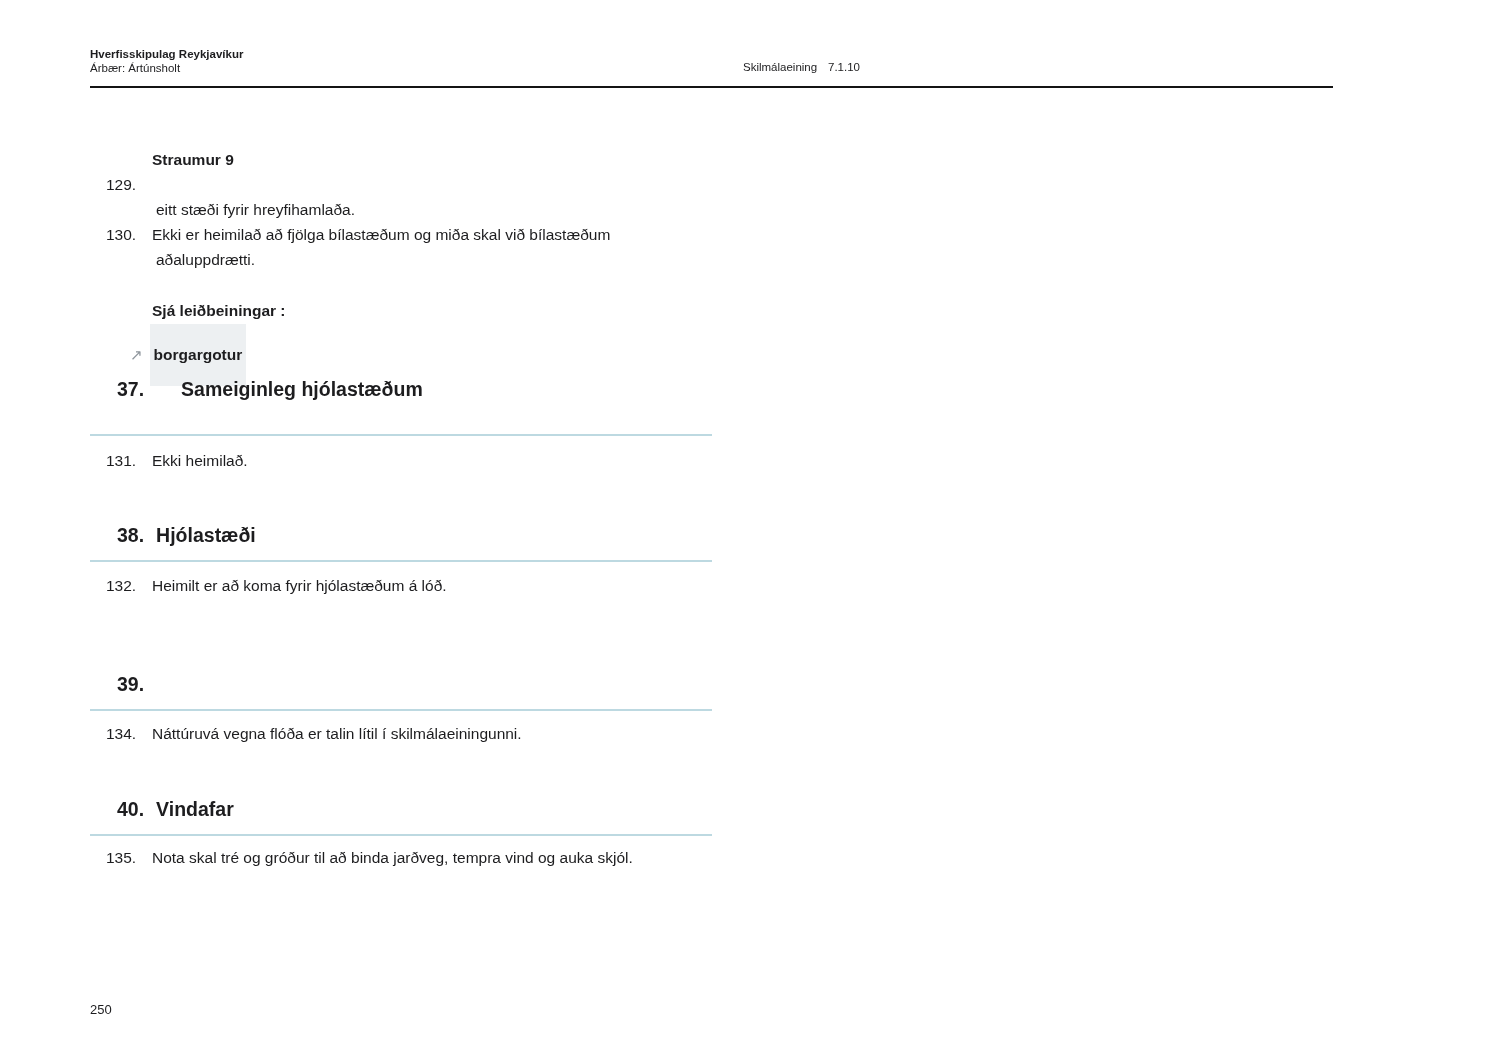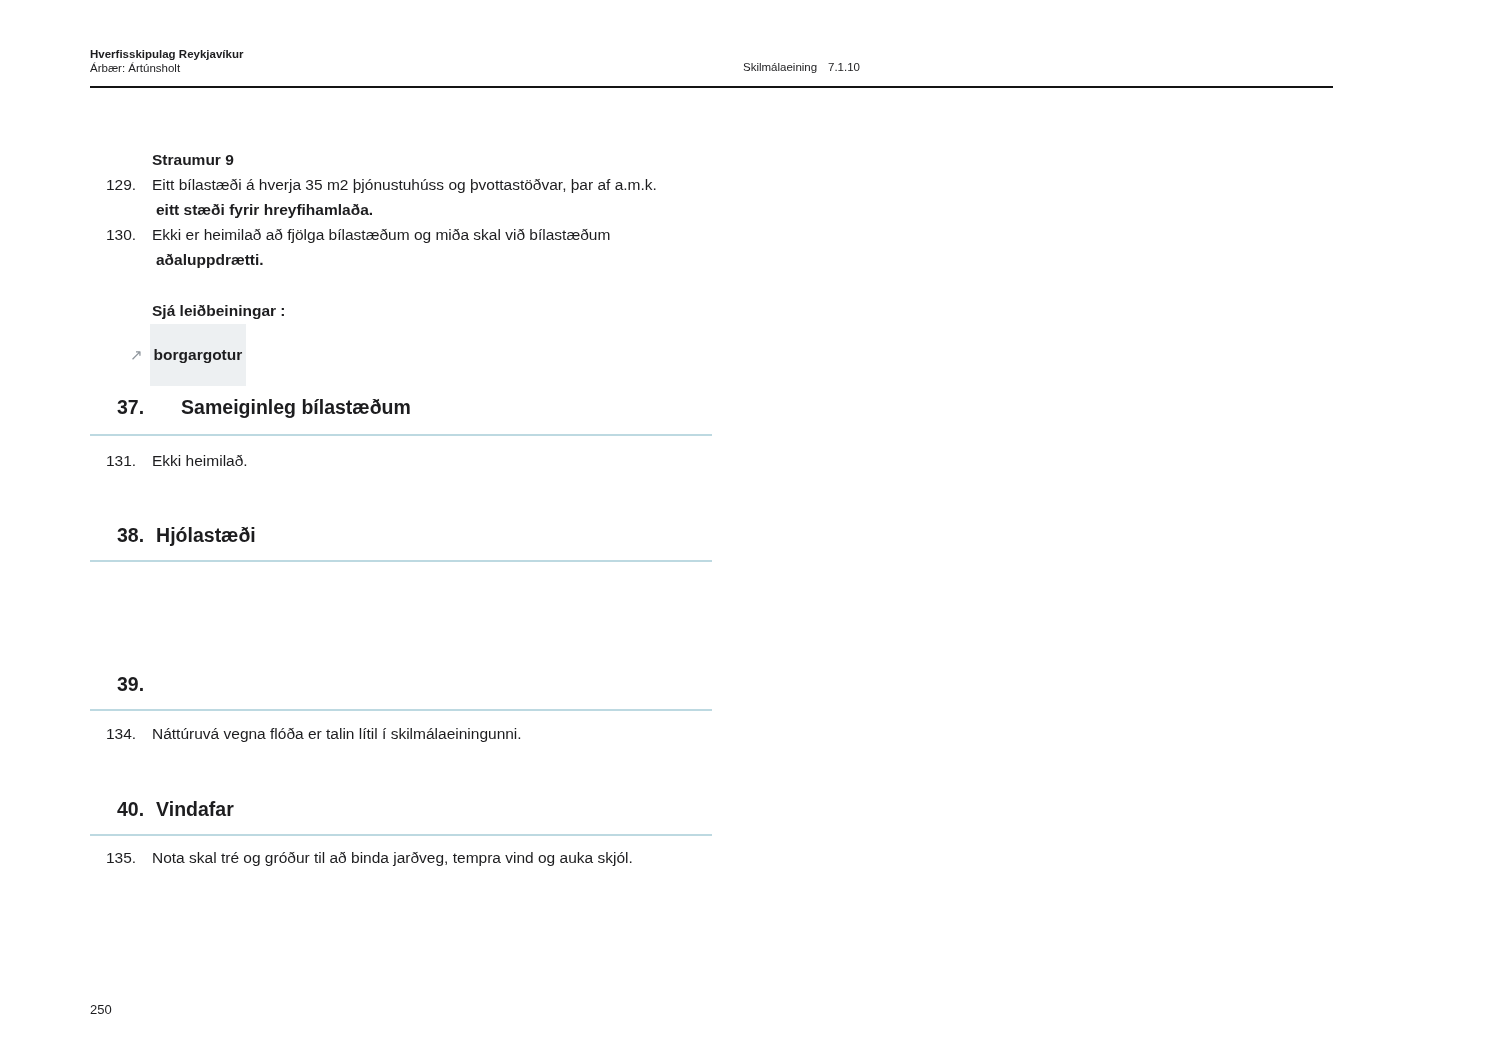--- a/index.html
+++ b/index.html
@@ -19,21 +19,21 @@
   .hdr-district { position: absolute; left: 90px;  top: 62px; font-size: 11.5px; white-space: nowrap; }
   .hdr-label    { position: absolute; left: 743px; top: 61px; font-size: 11.5px; white-space: nowrap; }
   .hdr-unit     { position: absolute; left: 828px; top: 61px; font-size: 11.5px; white-space: nowrap; }
   .hdr-rule     { position: absolute; left: 90px;  top: 86px; width: 1274px; height: 2px; background: #141414; }
 
   
   .textblock { position: absolute; left: 90px; width: 680px; font-size: 15.5px; }
   .row   { display: flex; line-height: 25px; text-align: center; }
   .num   { width: 62px; flex: none; }
   .txt   { white-space: nowrap; }
-  .cont  { padding-left: 66px; white-space: nowrap; font-weight: bold; }
+  .cont  { padding-left: 66px; white-space: nowrap; }
   .btitle{ padding-left: 62px; font-weight: 700; white-space: nowrap; }
 
   .blk-straumur   { top: 147px; }
   .blk-guidelines { top: 298px; }
   .blk-guidelines .row { line-height: 26px; }
   .glabel { padding-left: 62px; font-weight: 700; white-space: nowrap; }
   .linkrow { padding-left: 40px; display: flex; align-items: center; }
   .arrow  { color: #8e959c; font-size: 15px; margin-right: 7px; }
   .link-chip {
     font-weight: 700;
@@ -45,21 +45,21 @@
 
   
   .sec-heading {
     position: absolute; left: 117px;
     display: flex; gap: 12px;
     font-size: 19.5px; font-weight: 700; line-height: 26px;
     white-space: nowrap;
   }
   .sec-divider { position: absolute; left: 90px; width: 622px; height: 2px; background: #bdd9e1; }
 
-  .h37 { top: 394px; gap: 37px; }  .u37 { top: 434px; }  .i37 { top: 448px; }
+  .h37 { top: 376px; gap: 37px; }  .u37 { top: 434px; }  .i37 { top: 448px; }
   .h38 { top: 522px; }  .u38 { top: 560px; }  .i38 { top: 573px; }
   .h39 { top: 671px; }  .u39 { top: 709px; }  .i39 { top: 721px; }
   .h40 { top: 796px; }  .u40 { top: 834px; }  .i40 { top: 845px; }
 
   
   .footer-page { position: absolute; left: 90px; top: 1002px; font-size: 13px; }
 </style>
 </head>
 <body>
 
@@ -70,21 +70,20 @@
   <div class="hdr-label">Skilmálaeining</div>
   <div class="hdr-unit">7.1.10</div>
   <div class="hdr-rule"></div>
 
   <section class="textblock blk-straumur">
     <div class="row">
       <div class="btitle">Straumur 9</div>
     </div>
     <div class="row">
       <div class="num">129.</div>
-      <div class="txt">Eitt bílastæði á hverja 35 m2 þjónustuhúss og þvottastöðvar, þar af a.m.k.</div>
     </div>
     <div class="row">
       <div class="cont">eitt stæði fyrir hreyfihamlaða.</div>
     </div>
     <div class="row">
       <div class="num">130.</div>
       <div class="txt">Ekki er heimilað að fjölga bílastæðum og miða skal við bílastæðum</div>
     </div>
     <div class="row">
       <div class="cont">aðaluppdrætti.</div>
@@ -96,36 +95,40 @@
       <div class="glabel">Sjá leiðbeiningar :</div>
     </div>
     <div class="row linkrow">
       <span class="arrow">↗</span>
       <span class="link-chip">borgargotur</span>
     </div>
   </section>
 
   <div class="sec-heading h37">
     <span>37.</span>
-    <span>Sameiginleg bílastæðum</span>
+    <span>Sameiginleg hjólastæðum</span>
   </div>
   <div class="sec-divider u37"></div>
   <section class="textblock i37">
     <div class="row">
       <div class="num">131.</div>
       <div class="txt">Ekki heimilað.</div>
     </div>
   </section>
 
   <div class="sec-heading h38">
     <span>38.</span>
     <span>Hjólastæði</span>
   </div>
   <div class="sec-divider u38"></div>
   <section class="textblock i38">
+    <div class="row">
+      <div class="num">132.</div>
+      <div class="txt">Heimilt er að koma fyrir hjólastæðum á lóð.</div>
+    </div>
   </section>
 
   <div class="sec-heading h39">
     <span>39.</span>
   </div>
   <div class="sec-divider u39"></div>
   <section class="textblock i39">
     <div class="row">
       <div class="num">134.</div>
       <div class="txt">Náttúruvá vegna flóða er talin lítil í skilmálaeiningunni.</div>

